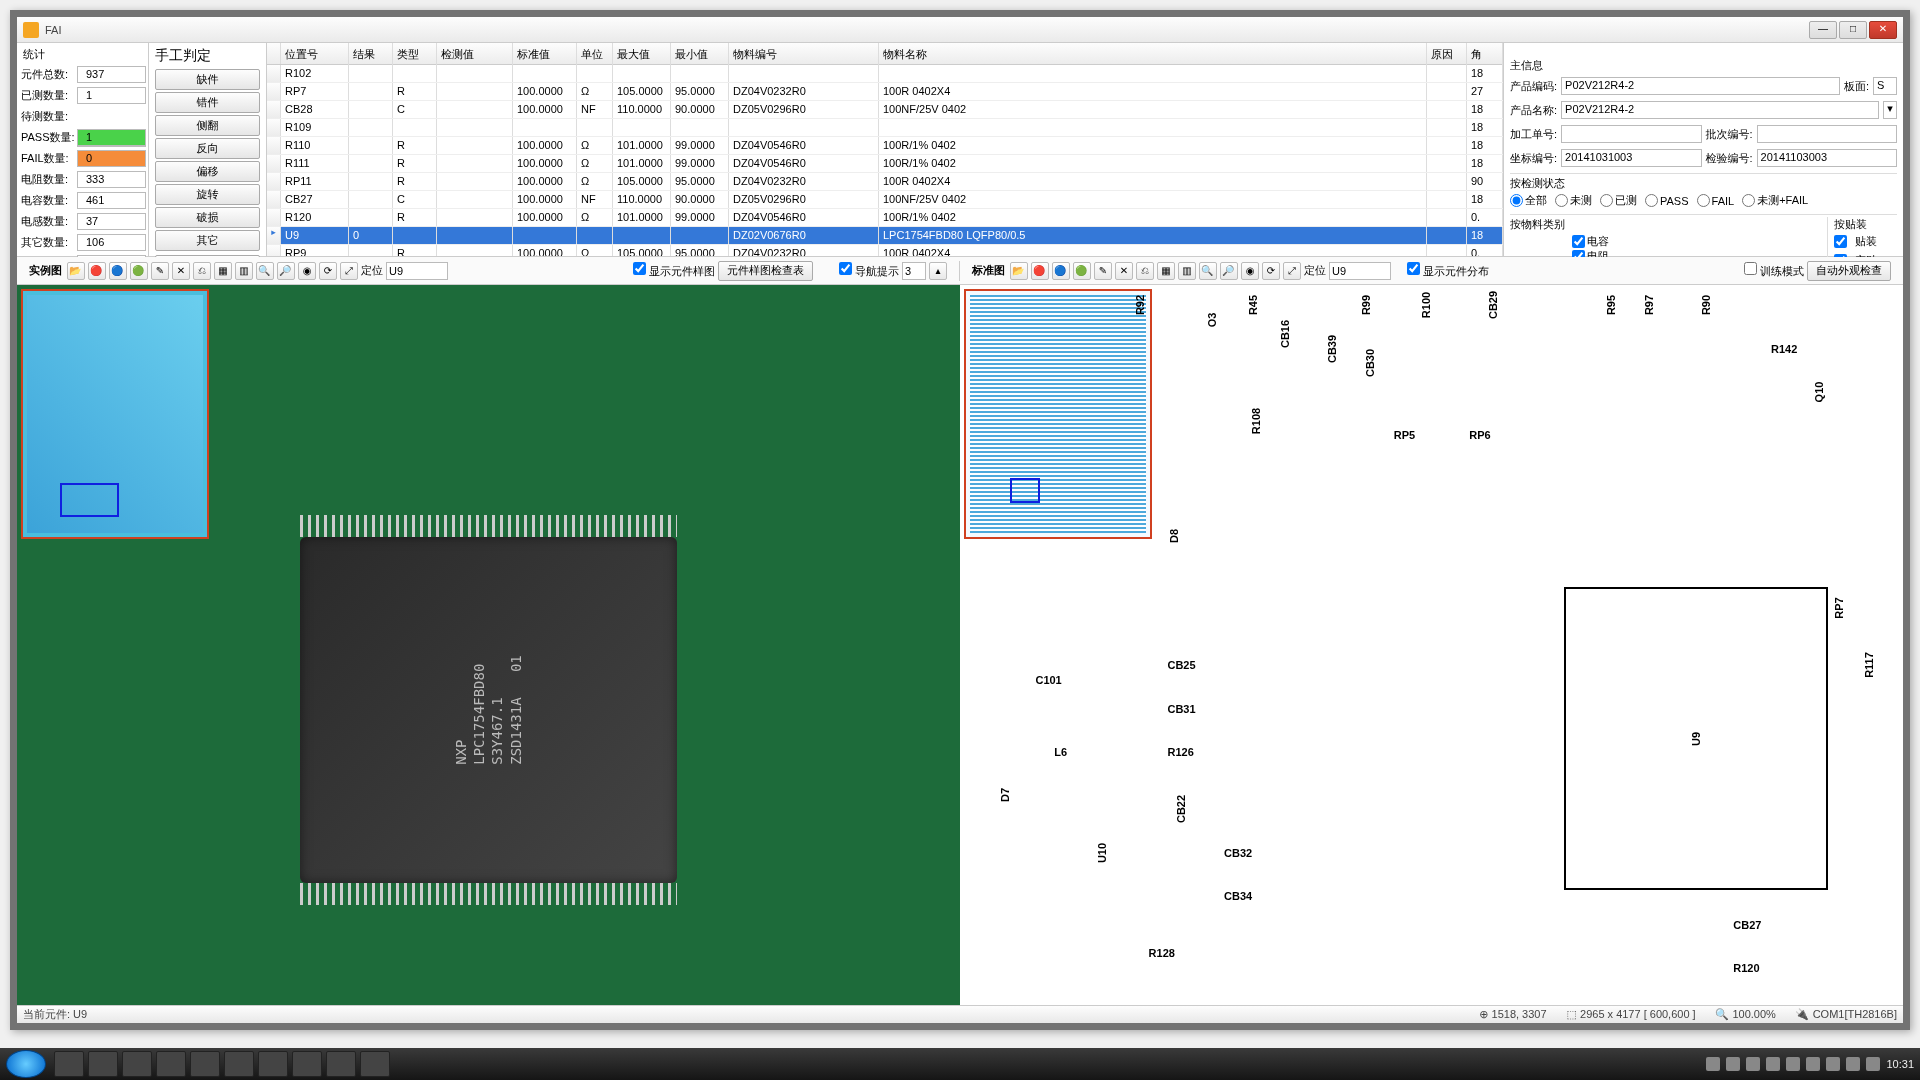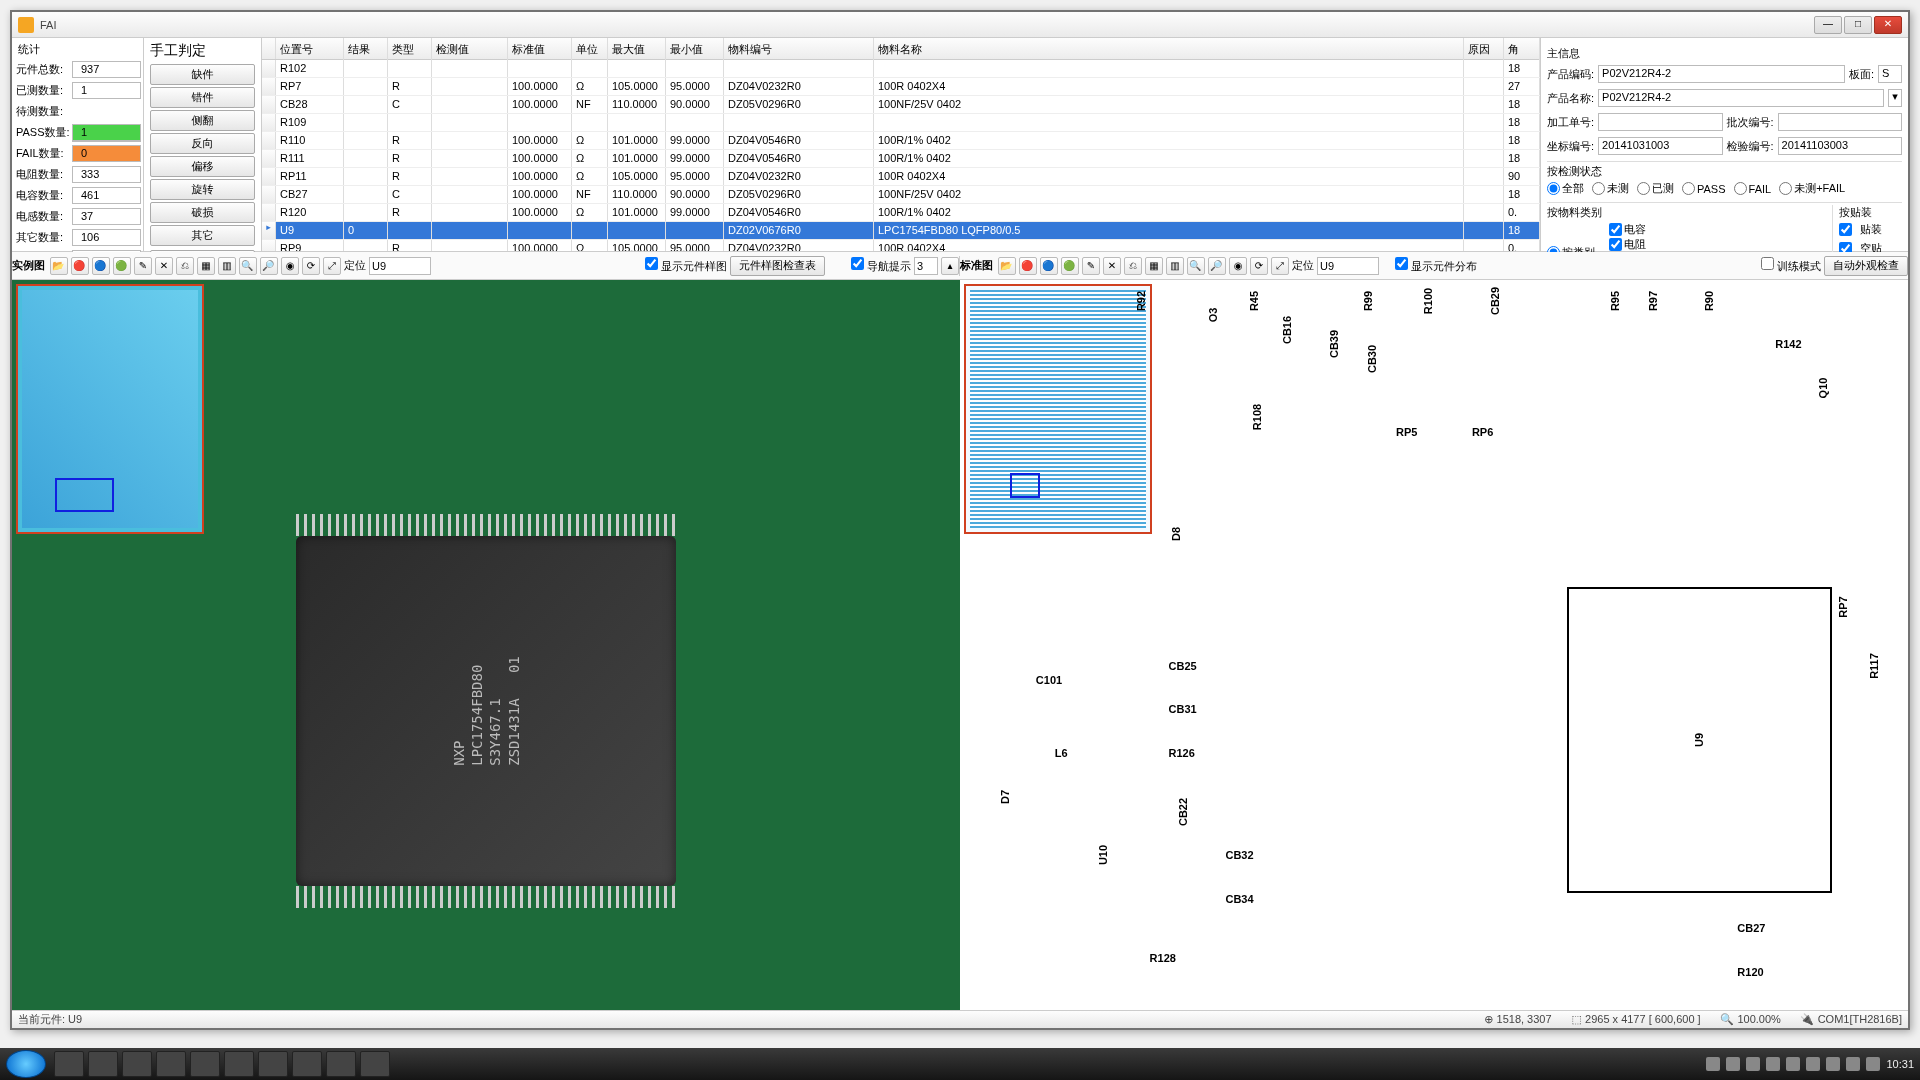--- a/index.html
+++ b/index.html
@@ -1,17 +1,17 @@
 <!DOCTYPE html>
 <html><head>
 <meta charset="utf-8">
 <style>
 * { box-sizing: border-box; margin: 0; padding: 0; font-family: "Microsoft YaHei", SimSun, Tahoma, sans-serif; font-size: 11px; }
 body { background: #f0f0f0; width: 1920px; height: 1080px; overflow: hidden; position: relative; }
-.window { position: absolute; left: 10px; top: 10px; width: 1900px; height: 1020px; background: #fff; border: 2px solid #737373; box-shadow: 2px 2px 8px rgba(0,0,0,0.3); }
+.window { position: absolute; left: 10px; top: 10px; width: 1900px; height: 1020px; background: #fff; border: 7px solid #737373; box-shadow: 2px 2px 8px rgba(0,0,0,0.3); }
 .titlebar { height: 26px; background: linear-gradient(#fdfdfd,#eaeaea); display: flex; align-items: center; padding: 0 6px; border-bottom: 1px solid #ccc; }
 .titlebar .icon { width: 16px; height: 16px; background: #f5a623; border-radius: 2px; margin-right: 6px; }
 .titlebar .title { flex: 1; color: #444; }
 .winbtns { display: flex; }
 .winbtn { width: 28px; height: 18px; margin-left: 2px; background: linear-gradient(#eee,#ddd); border: 1px solid #aaa; border-radius: 2px; text-align: center; line-height: 14px; font-size: 10px; cursor: pointer; }
 .winbtn.close { background: linear-gradient(#e74c3c,#c0392b); color: #fff; border-color: #a03020; }
 
 .content { position: absolute; top: 26px; left: 0; right: 0; bottom: 18px; display: flex; flex-direction: column; }
 
 .top-strip { display: flex; height: 214px; border-bottom: 1px solid #ccc; }
@@ -39,37 +39,37 @@
 .cell { border-right: 1px solid #ddd; padding: 2px 4px; overflow: hidden; white-space: nowrap; height: 17px; line-height: 13px; }
 .gridhead .cell { height: 22px; line-height: 18px; font-weight: normal; }
 .gridbody { flex: 1; overflow: auto; }
 .gridrow { border-bottom: 1px solid #eee; }
 .gridrow.sel { background: #3478d8; color: #fff; }
 .rowmark { width: 14px; border-right: 1px solid #ddd; background: linear-gradient(#fdfdfd,#ececec); text-align: center; font-size: 9px; color: #666; }
 .gridrow.sel .rowmark { color: #3478d8; background: linear-gradient(#fdfdfd,#ececec); }
 .c-pos{width:68px}.c-res{width:44px}.c-typ{width:44px}.c-det{width:76px}.c-std{width:64px}.c-unit{width:36px}.c-max{width:58px}.c-min{width:58px}.c-mat{width:150px}.c-name{width:228px;flex:1}.c-rsn{width:40px}.c-ang{width:36px}
 
 
-.maininfo { width: 368px; border-left: 1px solid #ccc; padding: 6px 6px; font-size: 11px; }
+.maininfo { width: 400px; border-left: 1px solid #ccc; padding: 13px 6px; font-size: 11px; }
 .maininfo .grp-title { padding: 2px 0; }
 .mi-row { display: flex; align-items: center; height: 22px; gap: 4px; margin-bottom: 2px; }
 .mi-row .lab { white-space: nowrap; }
 .mi-row .val { flex: 1; border: 1px solid #bbb; padding: 1px 3px; height: 18px; background: #fff; }
 .mi-row .val.short { flex: 0 0 24px; }
 .mi-sec { border-top: 1px solid #ddd; margin-top: 4px; padding-top: 2px; }
 .radio-row, .check-row { display: flex; flex-wrap: wrap; gap: 2px 8px; align-items: center; padding: 2px 0; }
 .radio-row label, .check-row label { display: flex; align-items: center; gap: 2px; }
 .sub { display: flex; justify-content: space-between; }
 .subcol { flex:1; }
 .hint { font-size: 10px; color: #555; }
 .chkblue { color: #2a6fd6; }
 
 
 .toolstrip { height: 28px; display: flex; align-items: center; border-bottom: 1px solid #ccc; background: #fafafa; }
-.ts-half { display: flex; align-items: center; padding: 0 0; gap: 3px; }
+.ts-half { display: flex; align-items: center; padding: 0 12px; gap: 3px; }
 .ts-half.left { width: 50%; border-right: 1px solid #ccc; }
 .ts-half.right { flex: 1; }
 .tlabel { font-weight: bold; margin-right: 2px; }
 .tbtn { width: 18px; height: 18px; border: 1px solid #bbb; background: linear-gradient(#fff,#e8e8e8); border-radius: 2px; cursor: pointer; display: inline-flex; align-items: center; justify-content: center; font-size: 10px; }
 .tdd { width: 62px; height: 18px; border: 1px solid #bbb; background: #fff; padding: 0 2px; }
 .big-btn { height: 20px; padding: 0 8px; border: 1px solid #aaa; background: linear-gradient(#fdfdfd,#e6e6e6); border-radius: 2px; cursor: pointer; }
 
 
 .imgarea { flex: 1; display: flex; }
 .pcbpane { position: relative; overflow: hidden; }

